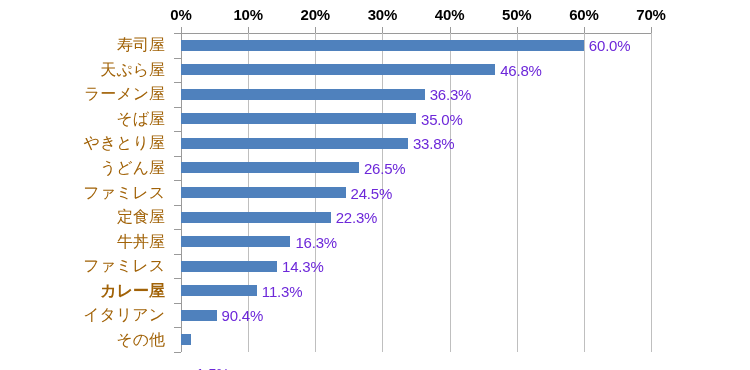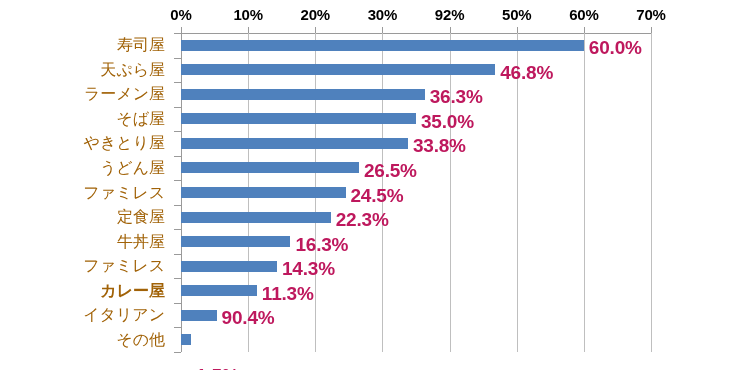--- a/index.html
+++ b/index.html
@@ -106,39 +106,39 @@
   }
 
   .bar {
     position: absolute;
     height: 11px;
     background: #4f81bd;
   }
 
   .bar-value {
     position: absolute;
-    font-size: 19px;
-    font-weight: bold;
-    color: #be185d;
+    font-size: 15px;
+    font-weight: normal;
+    color: #6d28d9;
     white-space: nowrap;
     line-height: 1;
     letter-spacing: -0.2px;
   }
 </style>
 </head>
 <body>
 
 <div id="chart-root">
 
   <div class="axis-labels">
       <div class="axis-tick-label" style="left: 181px;">0%</div>
       <div class="axis-tick-label" style="left: 248.143px;">10%</div>
       <div class="axis-tick-label" style="left: 315.286px;">20%</div>
       <div class="axis-tick-label" style="left: 382.429px;">30%</div>
-      <div class="axis-tick-label" style="left: 449.571px;">92%</div>
+      <div class="axis-tick-label" style="left: 449.571px;">40%</div>
       <div class="axis-tick-label" style="left: 516.714px;">50%</div>
       <div class="axis-tick-label" style="left: 583.857px;">60%</div>
       <div class="axis-tick-label" style="left: 651px;">70%</div>
     </div>
 
   <div class="top-rule"></div>
 
   <div class="cat-labels-layer">
       <div class="cat-label" style="top: 37.2692px;">寿司屋</div>
       <div class="cat-label" style="top: 61.8077px;">天ぷら屋</div>

